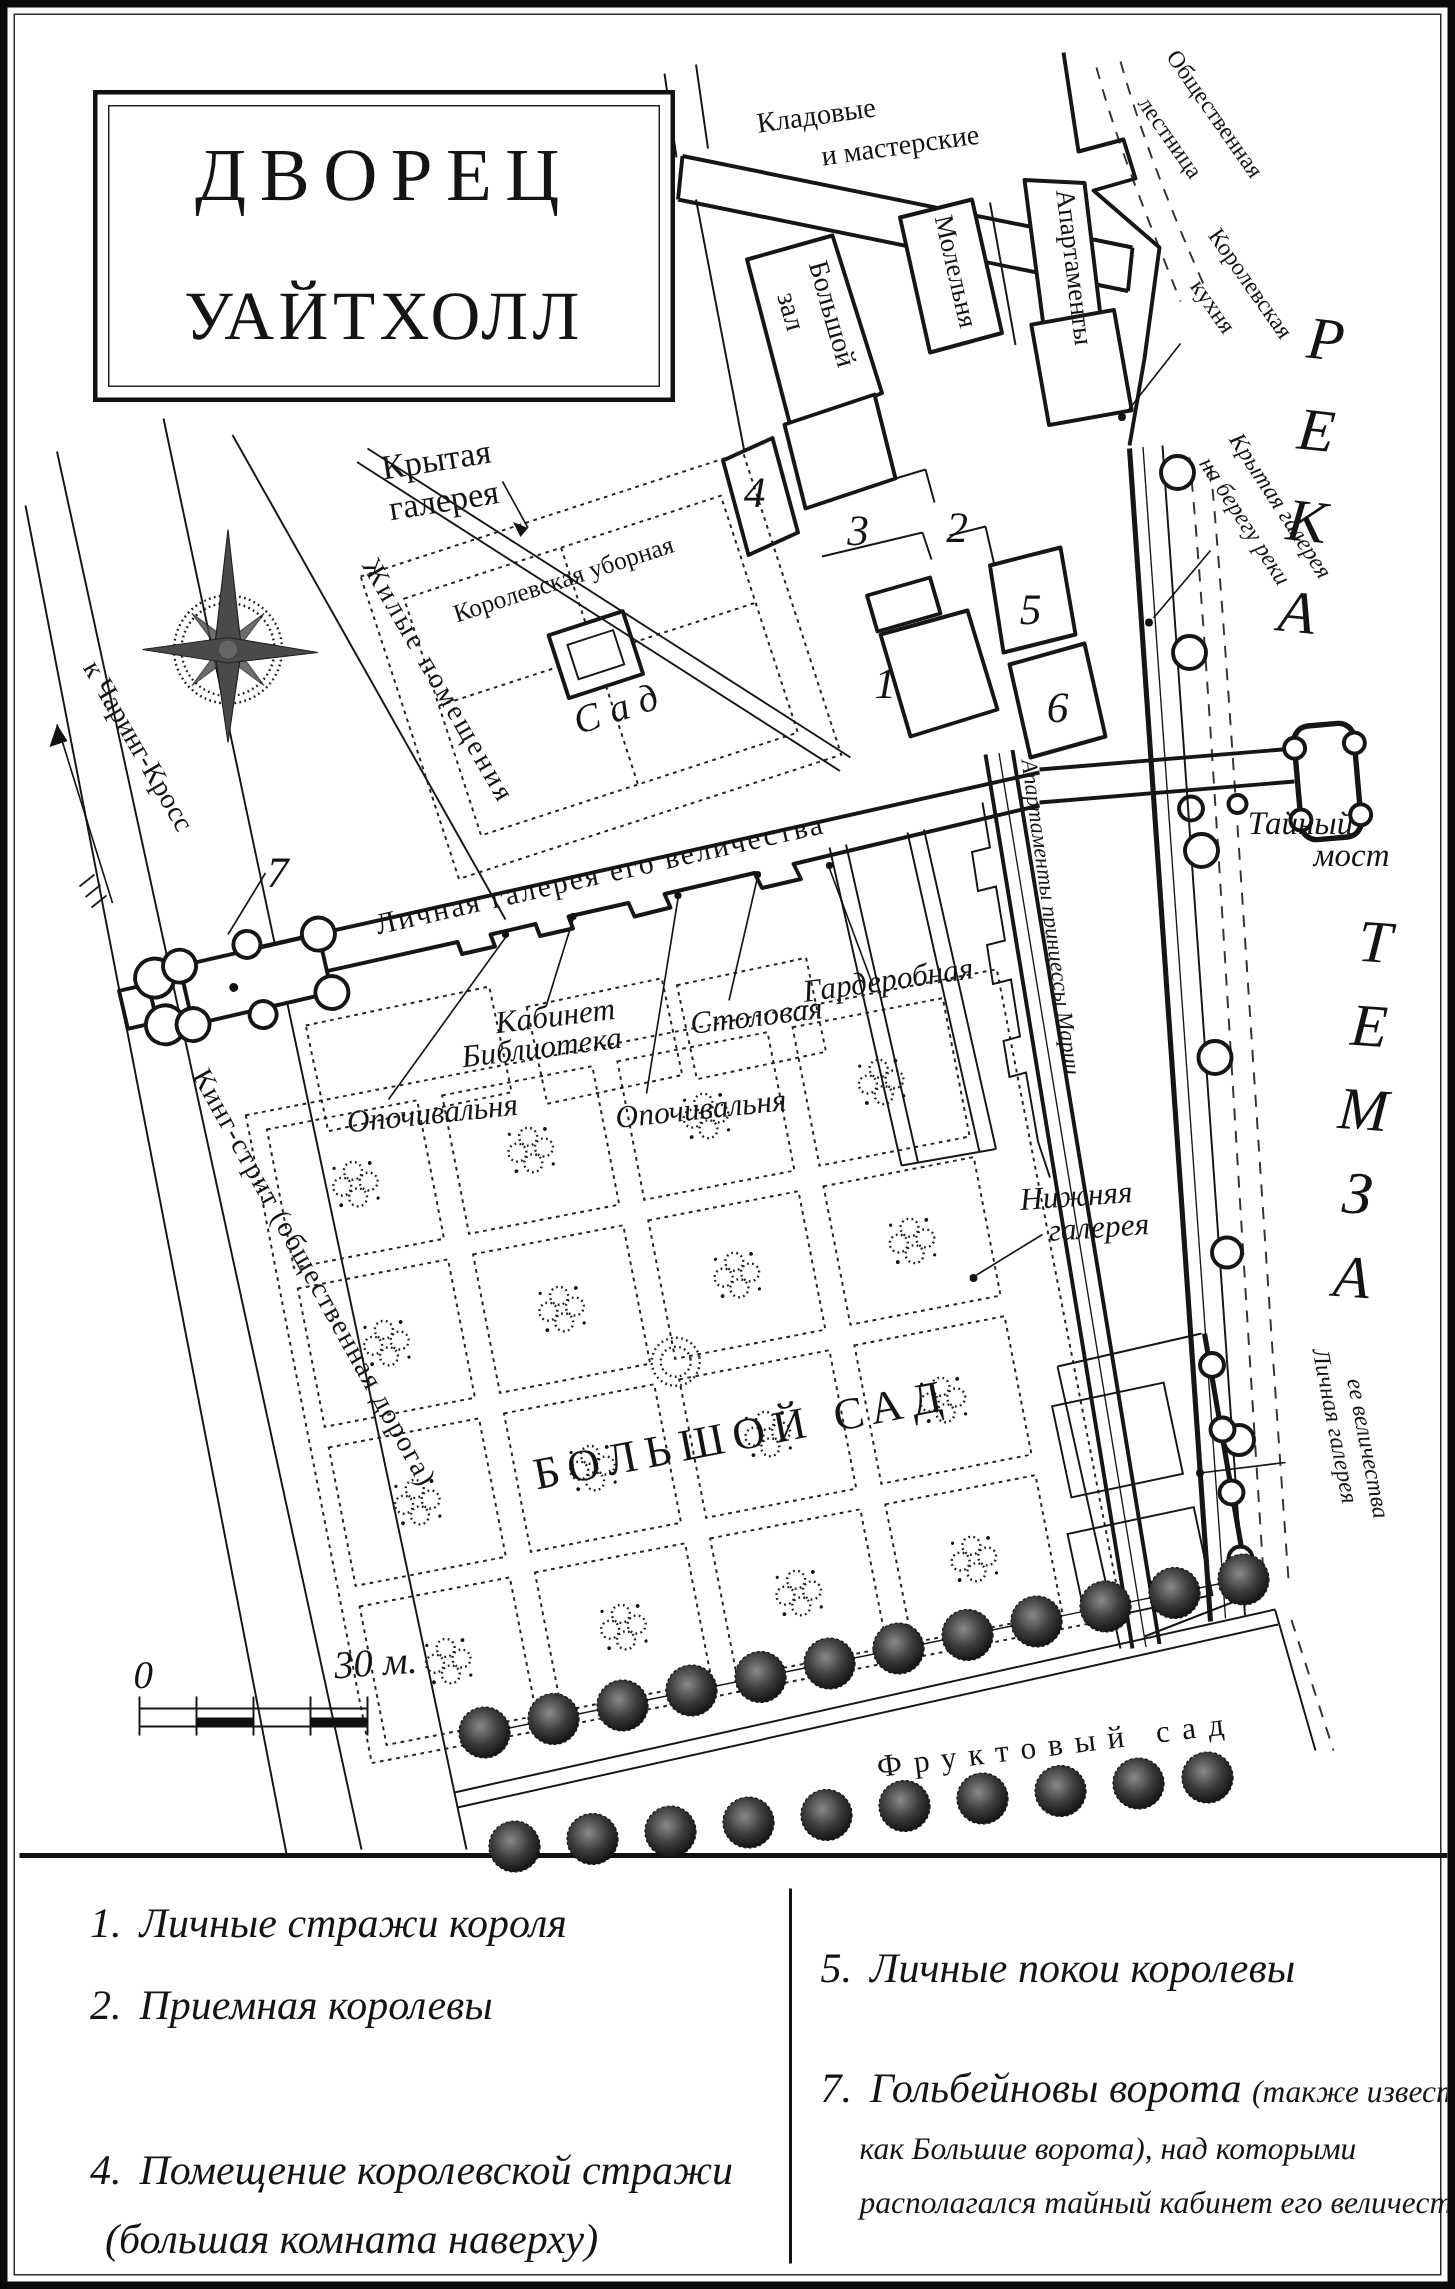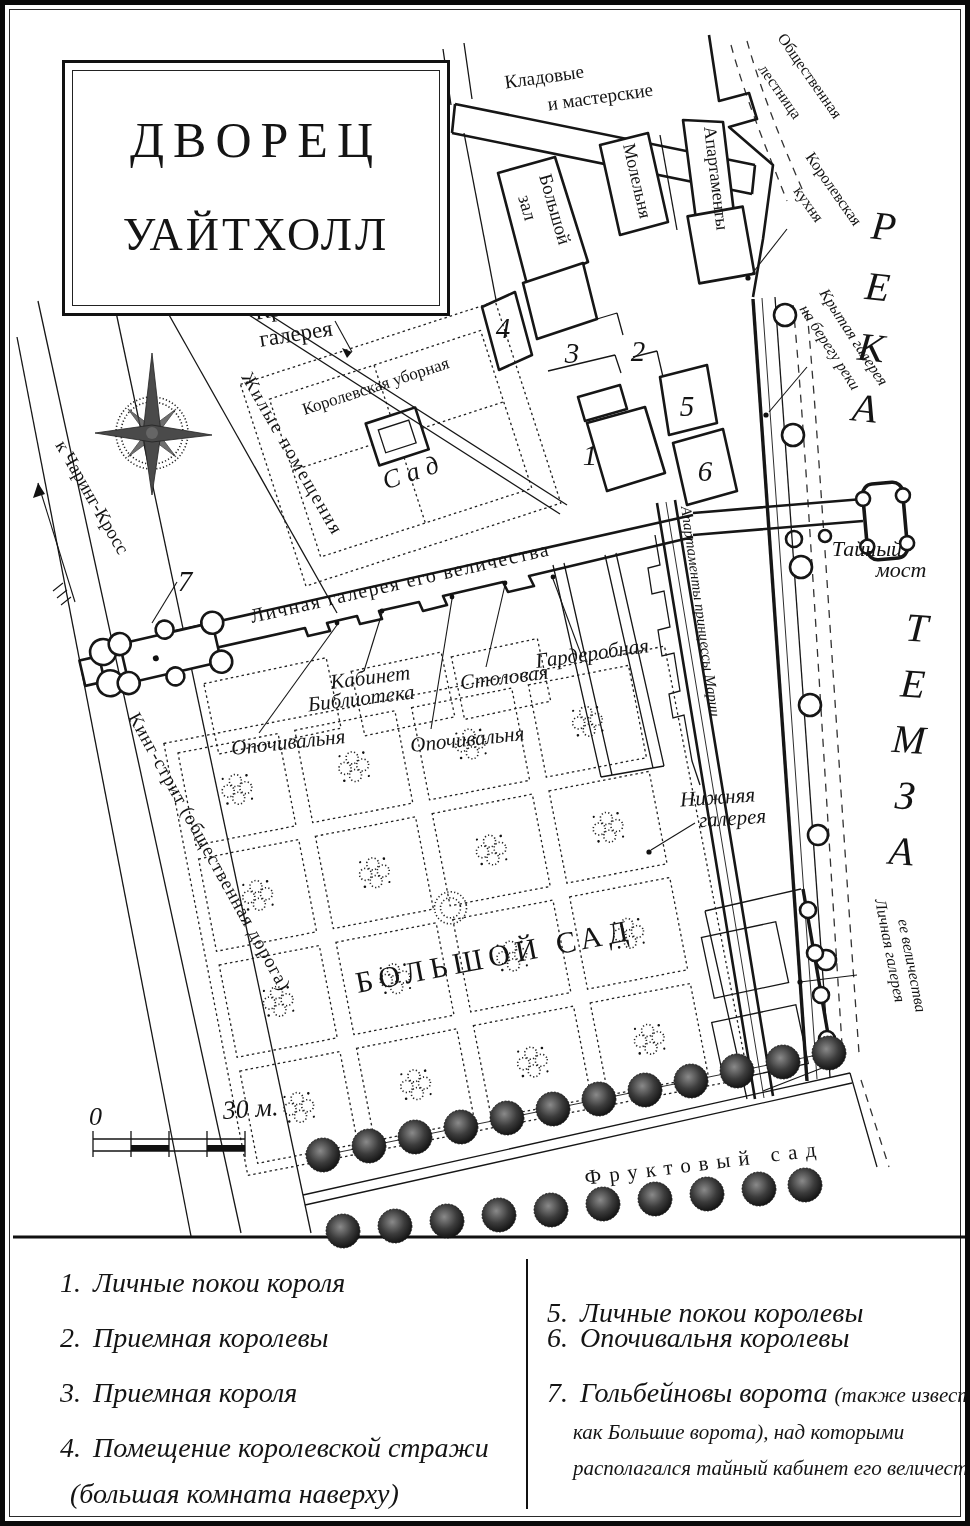--- a/index.html
+++ b/index.html
@@ -16,21 +16,21 @@
   .w3{stroke:#161616;fill:none;stroke-width:3.4;}
   .wf{stroke:#161616;fill:#fff;stroke-width:2.6;stroke-linejoin:round;}
   .wf3{stroke:#161616;fill:#fff;stroke-width:3.6;}
   .dt{stroke:#222;fill:none;stroke-width:1.3;stroke-dasharray:2.5,3;}
   .sh{stroke:#333;fill:none;stroke-width:1.3;stroke-dasharray:8,7;}
   .pl{stroke:#161616;fill:none;stroke-width:1.1;}
   .dot{fill:#111;}
   .stip{fill:none;stroke:#222;stroke-width:1.6;stroke-dasharray:1.2,2.2;}
   .ink{fill:#4a4a4a;stroke:#222;stroke-width:.8;}
   
-  .cartouche{position:absolute;left:57px;top:55px;width:388px;height:256px;border:3.5px solid #111;
+  .cartouche{position:absolute;left:57px;top:55px;width:388px;height:208px;border:3.5px solid #111;
              background:#fff;box-sizing:border-box;}
   .cartouche .in{position:absolute;left:7px;top:7px;right:7px;bottom:7px;border:1.6px solid #222;
                  display:flex;flex-direction:column;align-items:center;justify-content:center;}
   .t1{font-size:50px;letter-spacing:9px;line-height:1.0;}
   .t2{font-size:46px;letter-spacing:3px;line-height:1.15;margin-top:44px;}
   .t3{font-size:34px;letter-spacing:2px;line-height:1.3;}
   
   .river{position:absolute;writing-mode:vertical-rl;text-orientation:upright;font-style:italic;
          font-size:40px;color:#141414;letter-spacing:16px;}
   
@@ -359,40 +359,34 @@
       <div class="t2">УАЙТХОЛЛ</div>
     </div>
   </div>
 
   <div class="river" style="left:845px;top:198px;transform:rotate(6deg);">РЕКА</div>
   <div class="river" style="left:880px;top:600px;letter-spacing:11px;transform:rotate(4deg);">ТЕМЗА</div>
 
   <div class="divider"></div>
 
   <div class="li" style="left:55px;top:1262px;">
-    <span class="n">1.</span><span>Личные покои короля</span>
+    <span class="n">1.</span><span>Личные стражи короля</span>
   </div>
   <div class="li" style="left:55px;top:1317px;">
     <span class="n">2.</span><span>Приемная королевы</span>
   </div>
-  <div class="li" style="left:55px;top:1372px;">
-    <span class="n">3.</span><span>Приемная короля</span>
-  </div>
   <div class="li" style="left:55px;top:1427px;">
     <span class="n">4.</span><span>Помещение королевской стражи</span>
   </div>
   <div class="li" style="left:65px;top:1473px;">
     <span>(большая комната наверху)</span>
   </div>
 
   <div class="li" style="left:542px;top:1262px;margin-top:30px;">
     <span class="n">5.</span><span>Личные покои королевы</span>
-  </div>
-  <div class="li" style="left:542px;top:1317px;">
-    <span class="n">6.</span><span>Опочивальня королевы</span>
   </div>
   <div class="li" style="left:542px;top:1372px;">
     <span class="n">7.</span><span>Гольбейновы ворота</span>
     <span class="sm">(также известные</span>
   </div>
   <div class="li sm" style="left:568px;top:1415px;">
     <span>как Большие ворота), над которыми</span>
   </div>
   <div class="li sm" style="left:568px;top:1451px;">
     <span>располагался тайный кабинет его величества</span>

